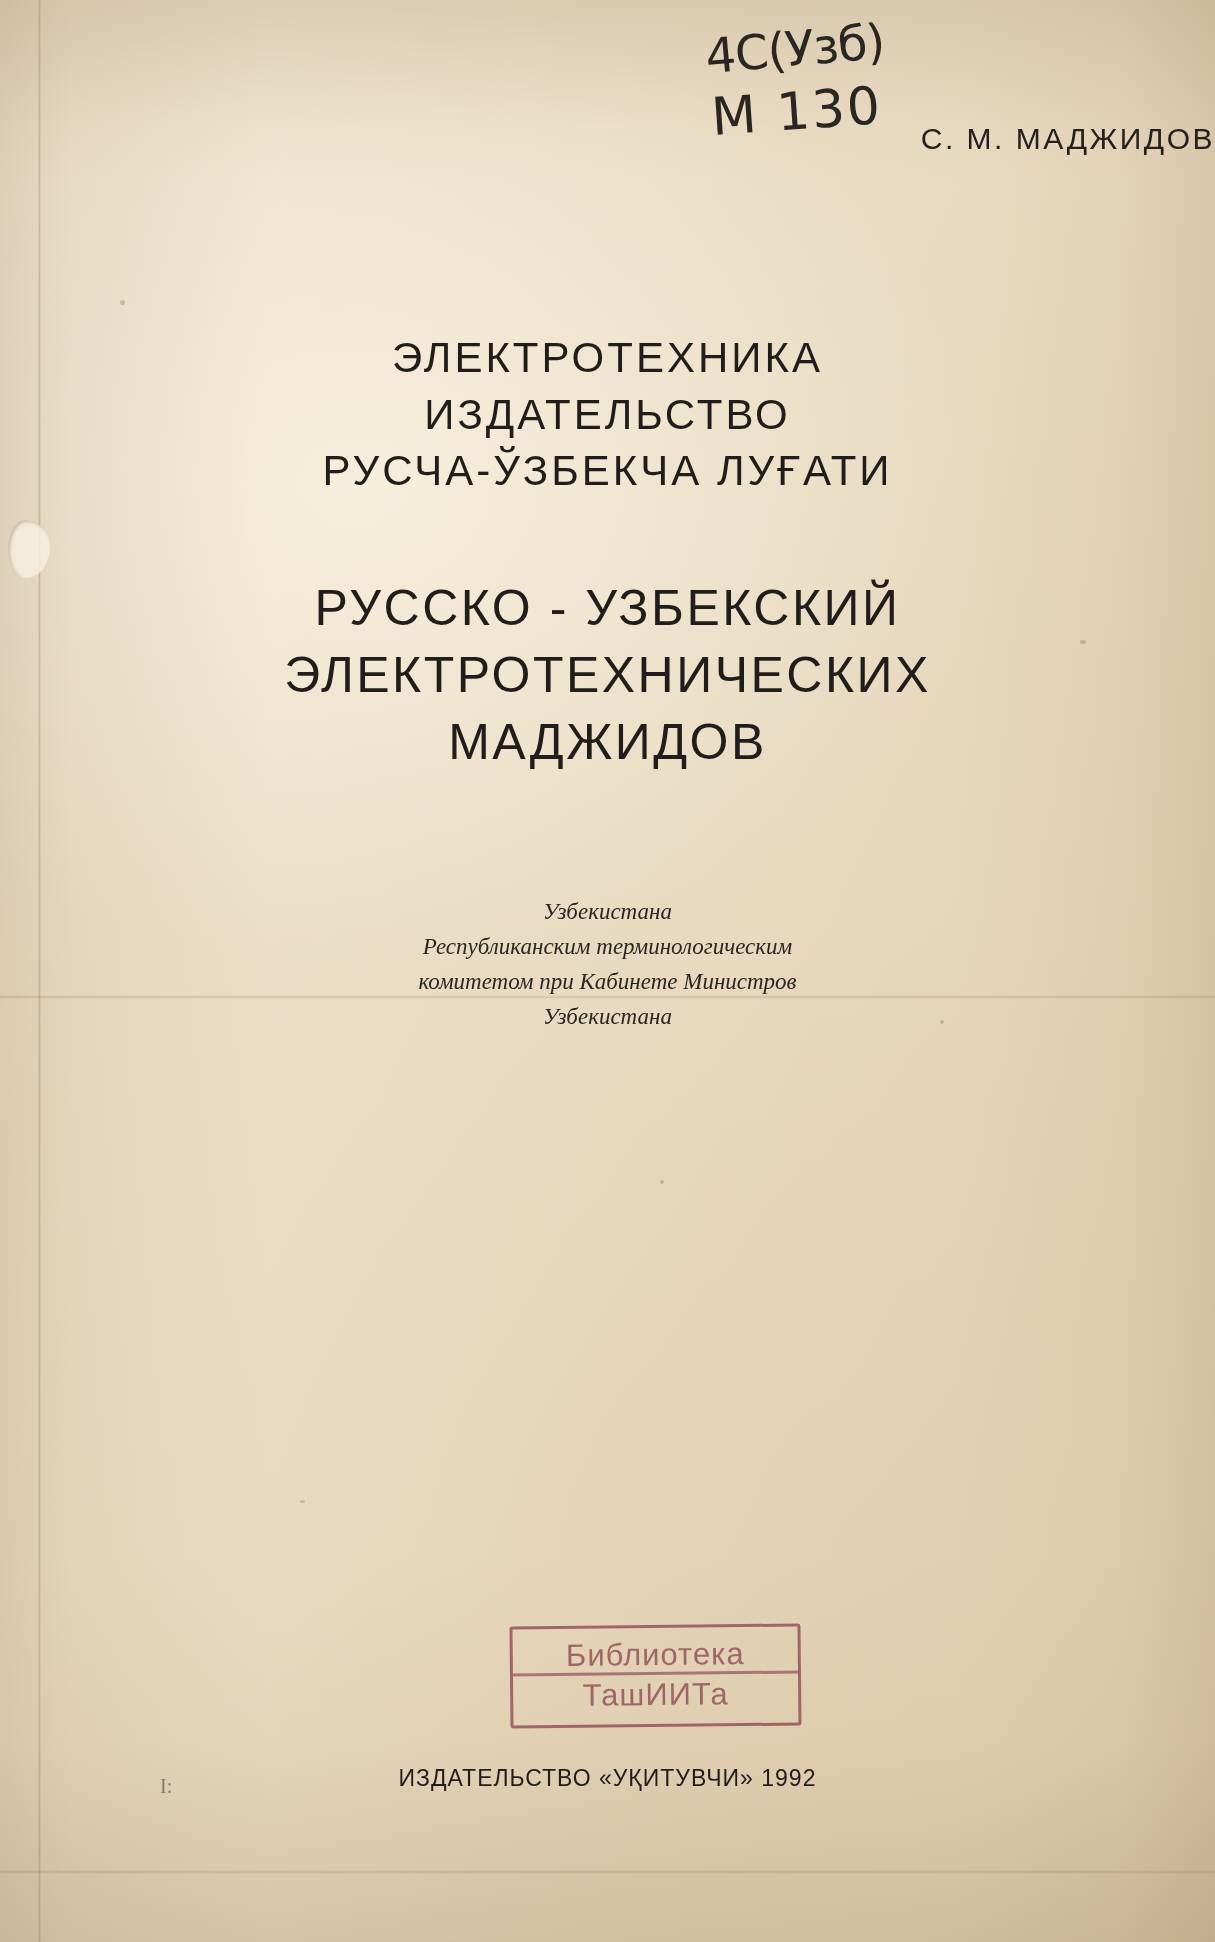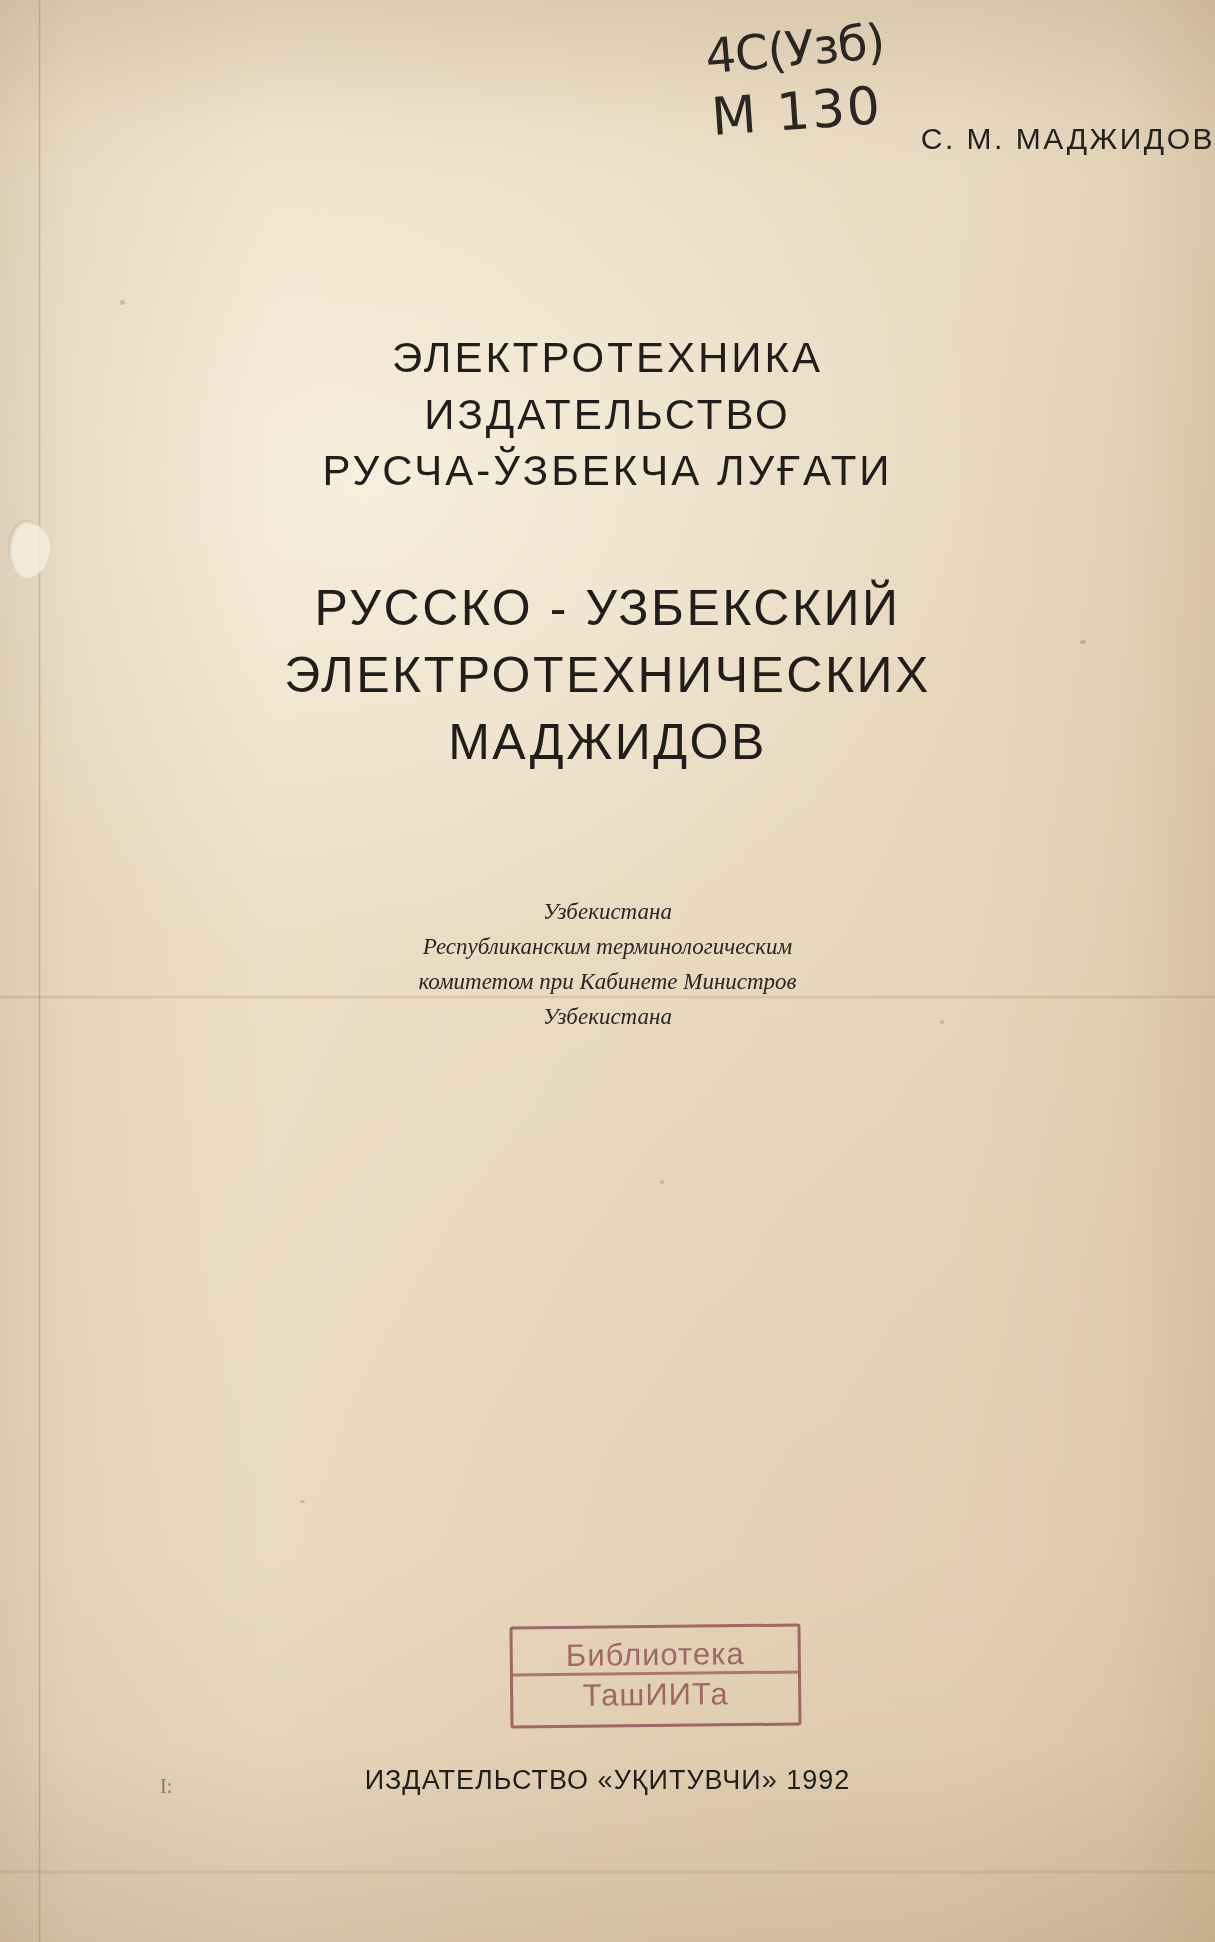--- a/index.html
+++ b/index.html
@@ -171,21 +171,21 @@
     width: 291px; height: 3px;
     background: #8c4a52;
     opacity: .85;
   }
   .publisher {
     position: absolute;
     top: 1765px;
     left: 0; right: 0;
     text-align: center;
     font-family: "Liberation Sans", sans-serif;
-    font-size: 27px;
+    font-size: 23px;
     letter-spacing: 1px;
     color: #211e1a;
   }
   .corner-mark {
     position: absolute;
     left: 160px;
     top: 1775px;
     font-size: 20px;
     color: rgba(60,48,36,0.55);
     font-family: "Liberation Serif", serif;

